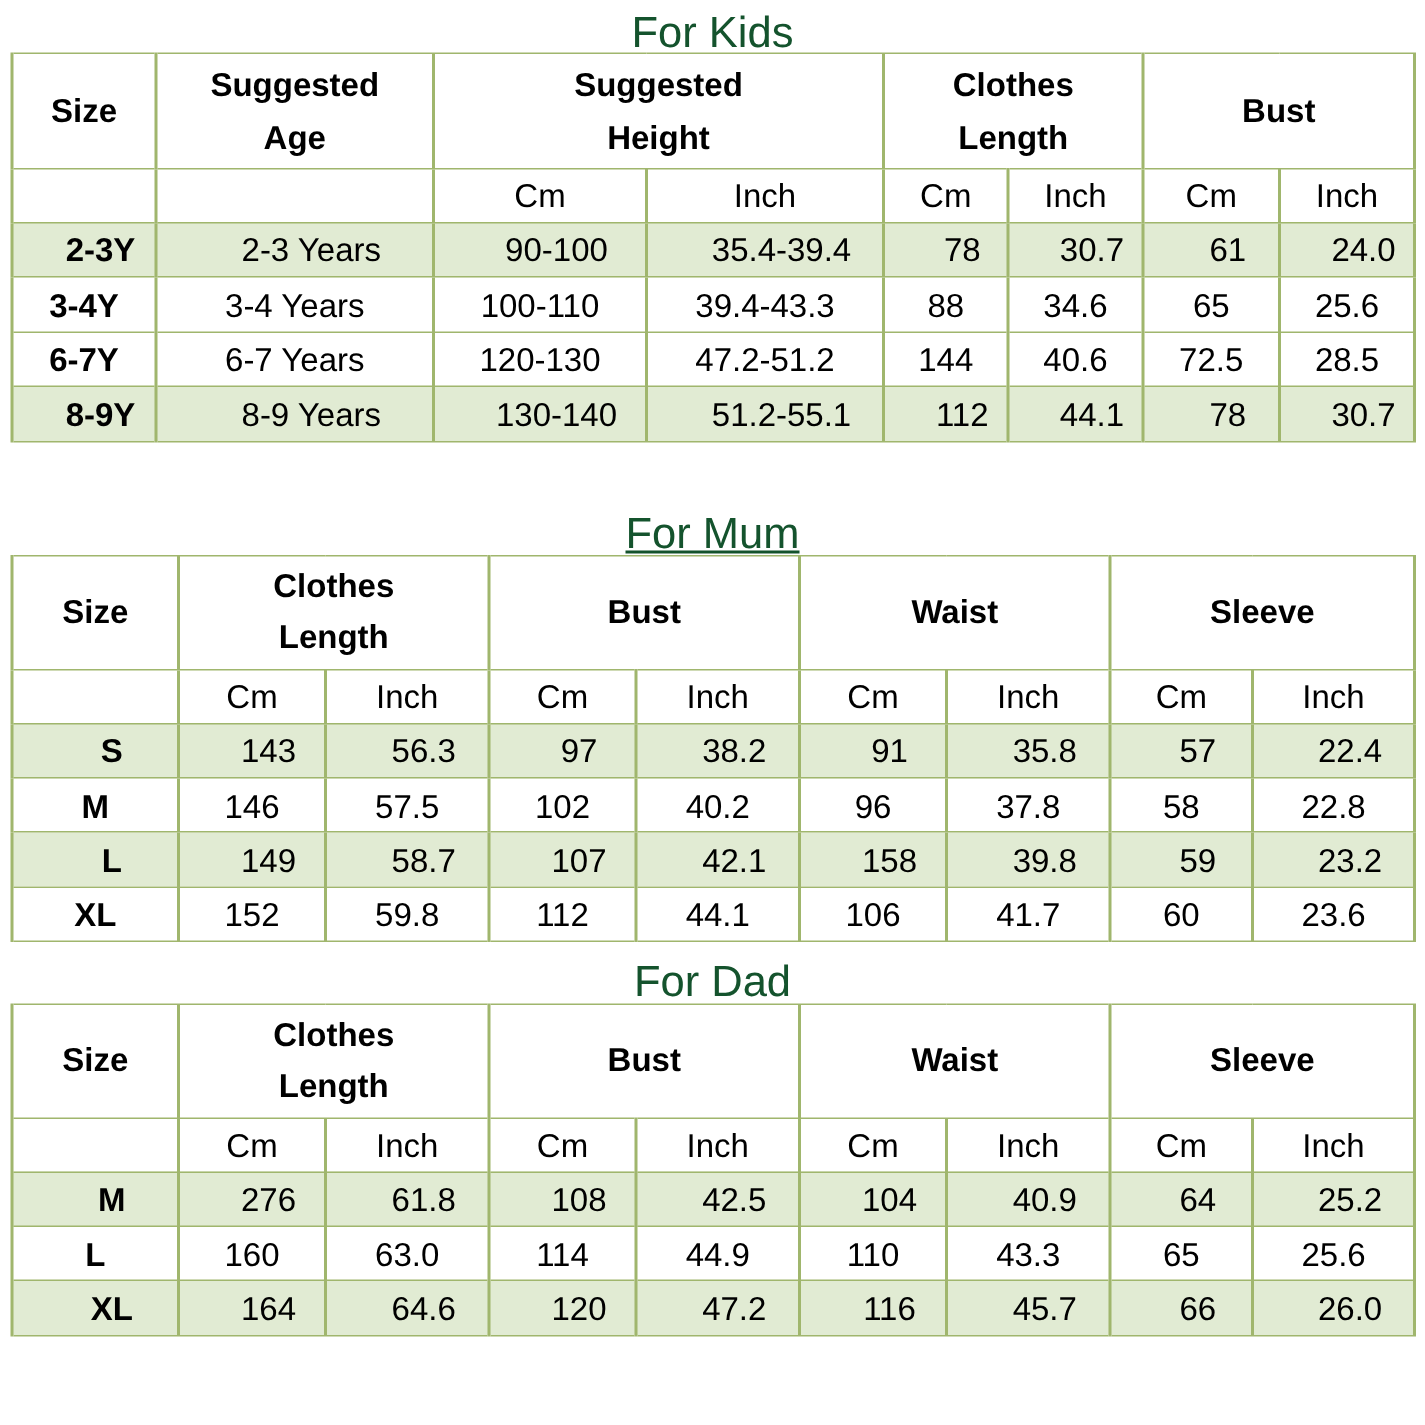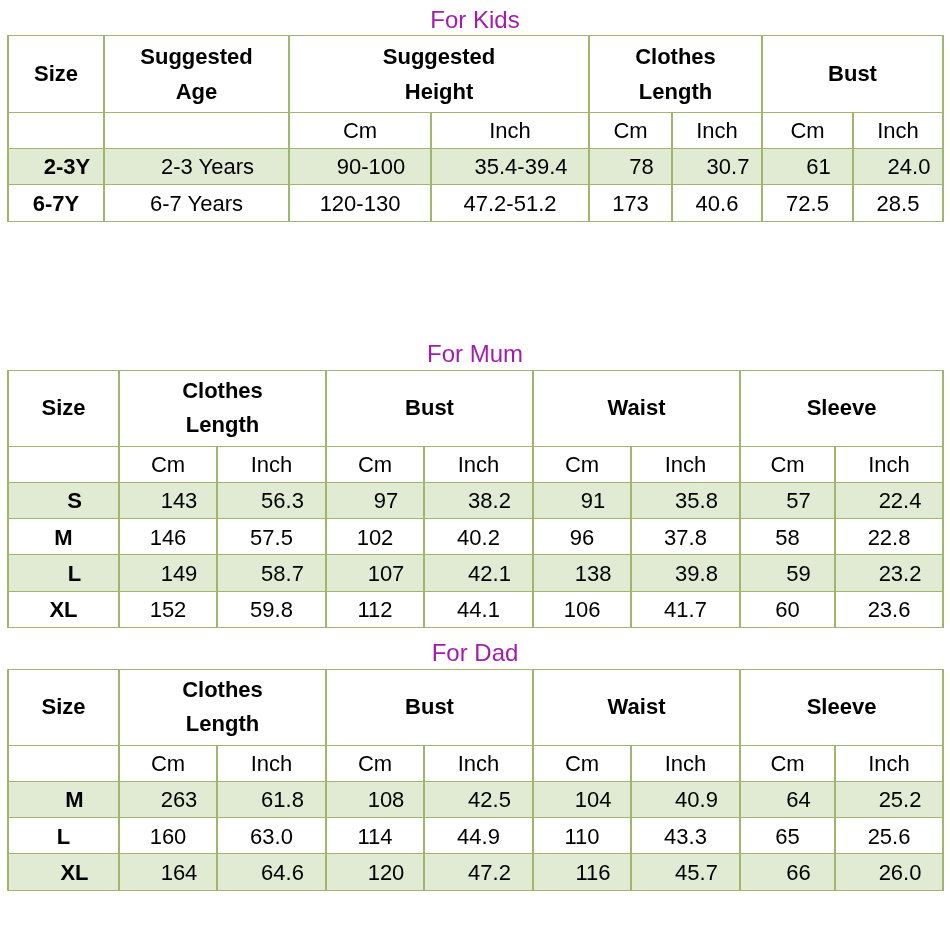--- a/index.html
+++ b/index.html
@@ -10,22 +10,22 @@
     height: 950px;
     background: #ffffff;
     font-family: "Liberation Sans", sans-serif;
   }
   .page { position: relative; width: 950px; height: 950px; overflow: hidden; background: #ffffff; }
 
   .chart-title {
     position: absolute;
     left: 0; right: 0;
     text-align: center;
-    font-size: 24px;
-    color: #a21caf;
+    font-size: 29px;
+    color: #14532d;
     font-weight: 400;
     line-height: 1;
   }
 
   table.sz {
     position: absolute;
     border-collapse: collapse;
     table-layout: fixed;
     border: 0;
   }
@@ -43,21 +43,21 @@
     white-space: nowrap;
   }
   table.sz td.hd { font-weight: bold; font-size: 22px; line-height: 34.8px; white-space: pre-line; }
   table.sz td.sz-lbl { font-weight: bold; }
   tr.band td { background: #e1ebd3; padding-left: 22px; }
 
   
   #t1-title { top: 7.8px; }
   #t1 { left: 7px; top: 35px; width: 935px; }
 
-  #t2-title { top: 342.2px; }
+  #t2-title { top: 342.2px; text-decoration: underline; }
   #t2 { left: 7px; top: 370px; width: 935px; }
 
   #t3-title { top: 641.2px; }
   #t3 { left: 7px; top: 669px; width: 935px; }
 
   table.sz tr td { height: 33.5px; line-height: 1; }
   table.sz tr:first-child td { height: 73.5px; }
   table.sz tr:nth-child(2) td { height: 33px; text-align: center; }
   #t2 tr td, #t3 tr td { height: 33.25px; }
   #t2 tr:first-child td, #t3 tr:first-child td { height: 74.6px; padding-top: 0; }
@@ -104,28 +104,48 @@
           <td class="sz-lbl">2-3Y</td>
           <td>2-3 Years</td>
           <td>90-100</td>
           <td>35.4-39.4</td>
           <td>78</td>
           <td>30.7</td>
           <td>61</td>
           <td>24.0</td>
         </tr>
         <tr>
+          <td class="sz-lbl">3-4Y</td>
+          <td>3-4 Years</td>
+          <td>100-110</td>
+          <td>39.4-43.3</td>
+          <td>88</td>
+          <td>34.6</td>
+          <td>65</td>
+          <td>25.6</td>
+        </tr>
+        <tr>
           <td class="sz-lbl">6-7Y</td>
           <td>6-7 Years</td>
           <td>120-130</td>
           <td>47.2-51.2</td>
-          <td>173</td>
+          <td>144</td>
           <td>40.6</td>
           <td>72.5</td>
           <td>28.5</td>
+        </tr>
+        <tr class="band">
+          <td class="sz-lbl">8-9Y</td>
+          <td>8-9 Years</td>
+          <td>130-140</td>
+          <td>51.2-55.1</td>
+          <td>112</td>
+          <td>44.1</td>
+          <td>78</td>
+          <td>30.7</td>
         </tr>
       </tbody>
   </table>
 
   <div class="chart-title" id="t2-title">For Mum</div>
   <table class="sz" id="t2">
     <colgroup>
       <col style="width:111px">
         <col style="width:98px">
         <col style="width:109px">
@@ -177,21 +197,21 @@
           <td>37.8</td>
           <td>58</td>
           <td>22.8</td>
         </tr>
         <tr class="band">
           <td class="sz-lbl">L</td>
           <td>149</td>
           <td>58.7</td>
           <td>107</td>
           <td>42.1</td>
-          <td>138</td>
+          <td>158</td>
           <td>39.8</td>
           <td>59</td>
           <td>23.2</td>
         </tr>
         <tr>
           <td class="sz-lbl">XL</td>
           <td>152</td>
           <td>59.8</td>
           <td>112</td>
           <td>44.1</td>
@@ -231,21 +251,21 @@
         <td>Inch</td>
         <td>Cm</td>
         <td>Inch</td>
         <td>Cm</td>
         <td>Inch</td>
         <td>Cm</td>
         <td>Inch</td>
       </tr>
     <tr class="band">
           <td class="sz-lbl">M</td>
-          <td>263</td>
+          <td>276</td>
           <td>61.8</td>
           <td>108</td>
           <td>42.5</td>
           <td>104</td>
           <td>40.9</td>
           <td>64</td>
           <td>25.2</td>
         </tr>
         <tr>
           <td class="sz-lbl">L</td>

